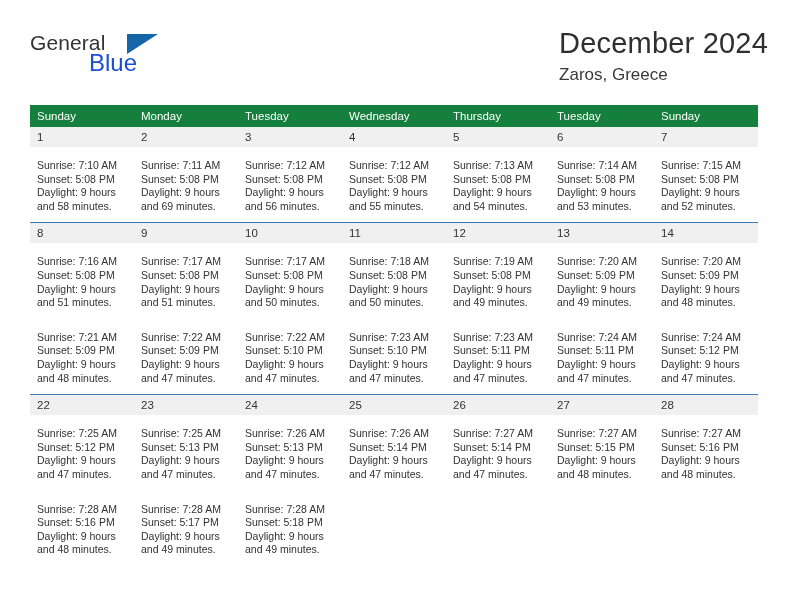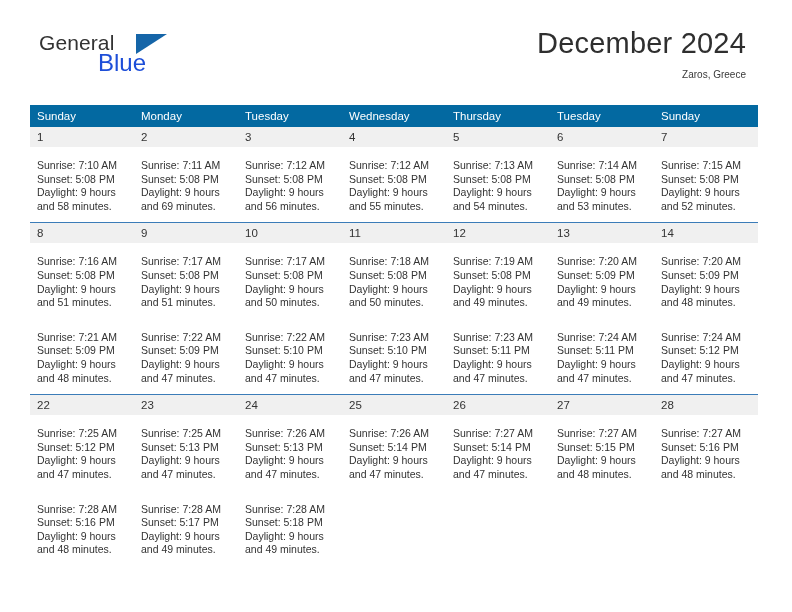--- a/index.html
+++ b/index.html
@@ -19,23 +19,22 @@
     width: 792px;
     height: 612px;
     box-sizing: border-box;
   }
 
   
   .header {
     position: absolute;
     left: 30px;
     top: 26px;
-    right: 46px;
+    right: 24px;
     height: 72px;
-    margin-left: 9px;
   }
   .brand {
     position: absolute;
     left: 0;
     top: 6px;
     width: 230px;
     height: 60px;
   }
   .brand-line1 {
     position: absolute;
@@ -63,32 +62,32 @@
     width: 0;
     height: 0;
     border-left: 31px solid #1565a8;
     border-bottom: 20px solid transparent;
   }
 
   .title-block {
     position: absolute;
     right: 0;
     top: 0;
-    text-align: right;
+    text-align: left;
   }
   .cal-title {
     font-size: 29px;
     font-weight: normal;
     color: #2f2f2f;
     line-height: 34px;
     letter-spacing: 0.2px;
     white-space: nowrap;
   }
   .cal-subtitle {
-    font-size: 10px;
+    font-size: 17px;
     color: #3a3a3a;
     line-height: 18px;
     margin-top: 6px;
     white-space: nowrap;
   }
 
   
   .calendar {
     position: absolute;
     left: 30px;
@@ -96,21 +95,21 @@
     width: 728px;
   }
   table.cal {
     border-collapse: collapse;
     table-layout: fixed;
     width: 728px;
   }
   table.cal col { width: 104px; }
 
   thead th {
-    background: #0369a1;
+    background: #15803d;
     color: #ffffff;
     font-size: 11.5px;
     font-weight: normal;
     text-align: left;
     padding: 5px 0 5px 7px;
     height: 11px;
     line-height: 12px;
   }
 
   tr.week-dates td {

